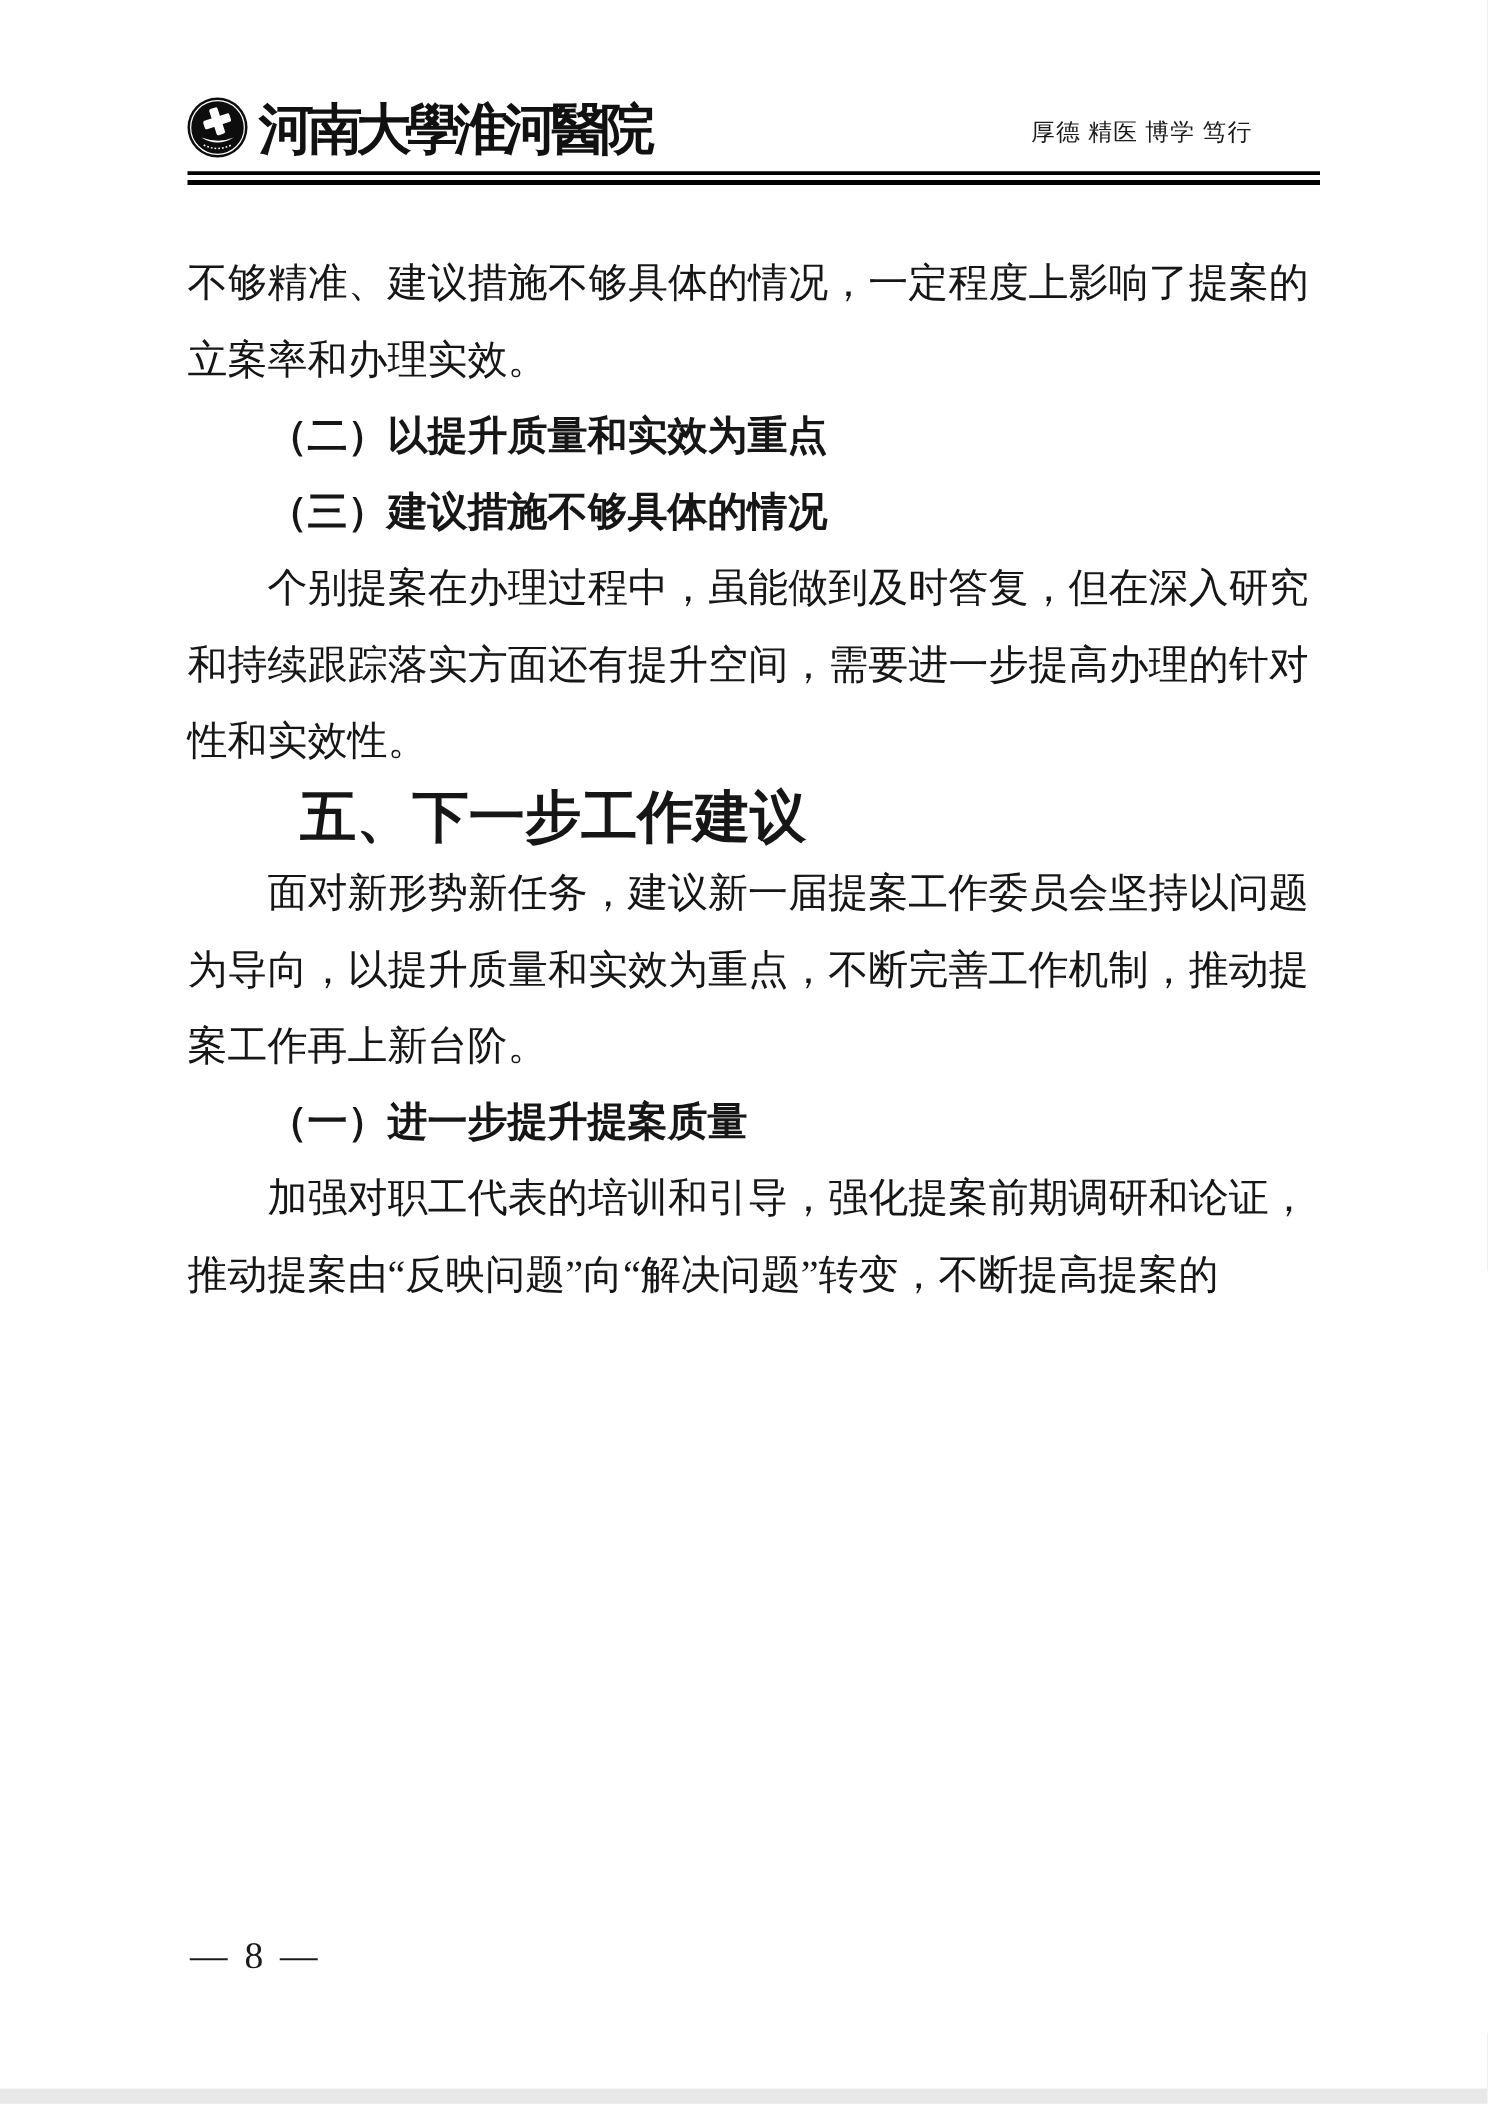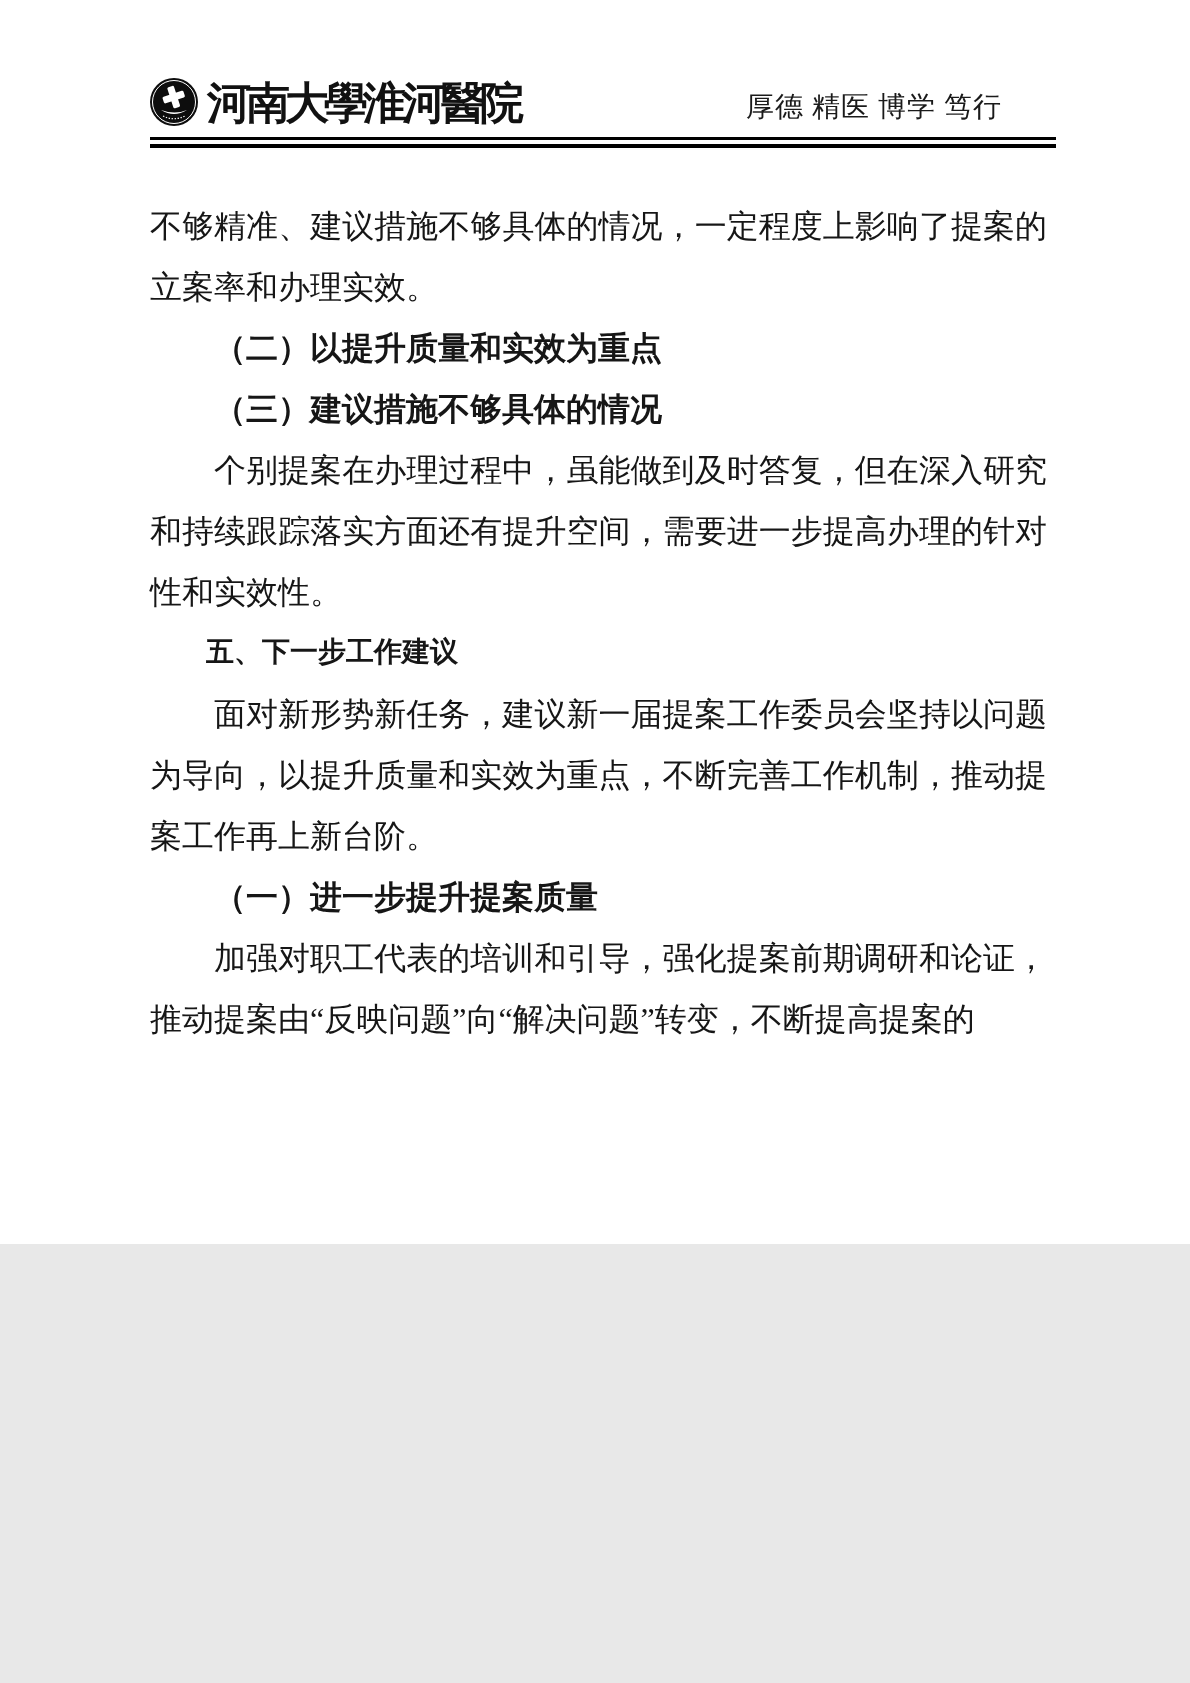--- a/index.html
+++ b/index.html
@@ -3,21 +3,21 @@
 <meta charset="utf-8">
 <style>
   html, body {
     margin: 0;
     padding: 0;
     background: #e8e8e8;
   }
   .page {
     position: relative;
     width: 1190px;
-    height: 1244px;
+    height: 1671px;
     margin: 0 auto;
     background: #ffffff;
     overflow: hidden;
     color: #111111;
     font-family: "Liberation Serif", "DejaVu Serif", serif;
   }
 
   
   .logo {
     position: absolute;
@@ -37,21 +37,21 @@
     letter-spacing: -5px;
     white-space: nowrap;
     font-family: "Liberation Serif", "DejaVu Serif", serif;
   }
   .motto {
     position: absolute;
     left: 690px;
     top: 90px;
     width: 312px;
     text-align: right;
-    font-size: 28px;
+    font-size: 19px;
     line-height: 34px;
     letter-spacing: 1px;
     white-space: nowrap;
     color: #1a1a1a;
     font-family: "Liberation Serif", "DejaVu Serif", serif;
   }
   .header-rule {
     position: absolute;
     left: 150px;
     top: 137px;
@@ -83,22 +83,22 @@
   .para.continued {
     text-indent: 0;
   }
   .subhead {
     text-indent: 2em;
     font-weight: 700;
   }
   .section-head {
     text-indent: 2em;
     font-weight: 700;
-    font-size: 28px;
-    font-family: Liberation Mono, monospace;
+    font-size: 45px;
+    font-family: Liberation Sans, sans-serif;
   }
 
   
   .page-number {
     position: absolute;
     left: 152px;
     top: 1548px;
     font-size: 30px;
     letter-spacing: 3px;
     color: #1a1a1a;

